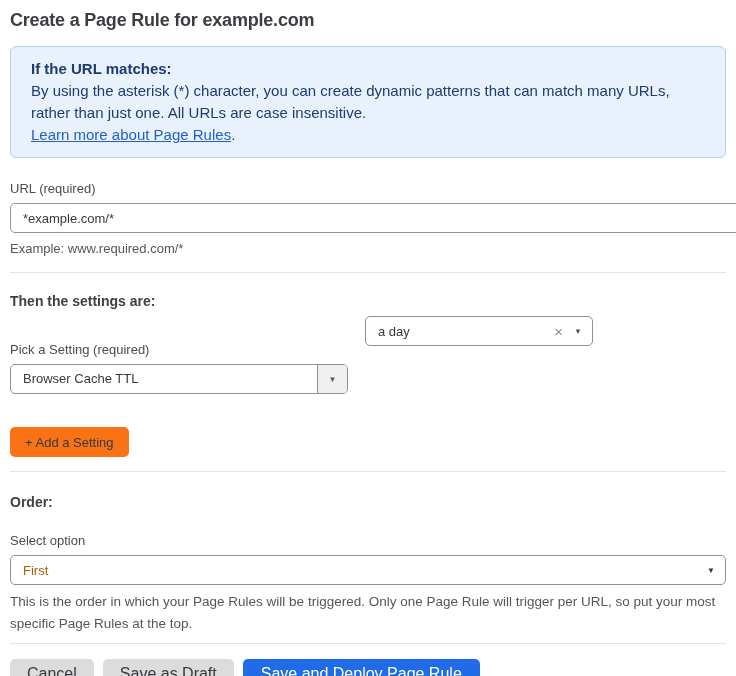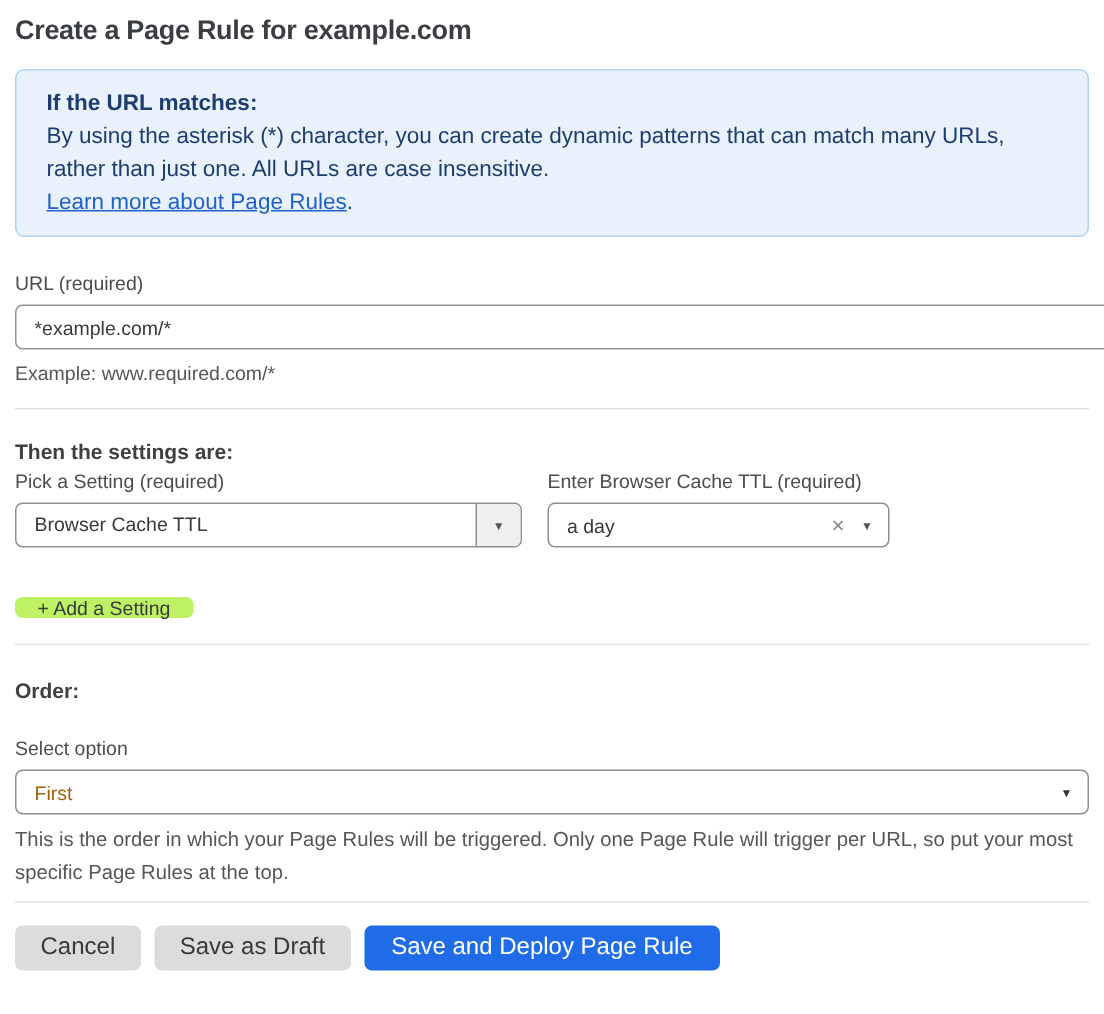--- a/index.html
+++ b/index.html
@@ -31,21 +31,21 @@
   .divider { border: none; border-top: 1px solid #e4e4e4; height: 0; margin-top: 16px; }
   .divider-2 { margin-top: 14px; }
   .divider-3 { margin-top: 8px; }
 
   .section-heading { font-size: 14px; font-weight: 700; color: #404040; margin-top: 20px; line-height: 16px; }
   .order-heading { margin-top: 22px; }
 
   .settings-row { display: flex; gap: 17px; }
   .col-setting { width: 338px; }
   .col-ttl { width: 228px; }
-  .settings-row .field-label { margin-top: 4px; }
+  .settings-row .field-label { margin-top: 33px; }
 
   .select-box {
     margin-top: 7px; display: flex; align-items: stretch; height: 30px;
     border: 1px solid #8f8f8f; border-radius: 5px; background: #fff;
     overflow: hidden; cursor: pointer;
   }
   .select-text { flex: 1; padding: 0 12px; font-size: 13px; line-height: 28px; color: #36393d; white-space: nowrap; overflow: hidden; }
   .select-arrow-seg {
     width: 30px; border-left: 1px solid #8f8f8f; background: #efefef;
     display: flex; align-items: center; justify-content: center;
@@ -54,22 +54,22 @@
 
   .ttl-box {
     margin-top: 7px; display: flex; align-items: center; height: 30px;
     border: 1px solid #8f8f8f; border-radius: 5px; background: #fff; cursor: pointer;
   }
   .ttl-text { flex: 1; padding: 0 12px; font-size: 13px; color: #36393d; }
   .clear-x { color: #8a8a8a; font-size: 15px; padding: 0 9px; cursor: pointer; line-height: 1; }
   .caret { color: #555; font-size: 8px; padding: 0 10px 0 2px; }
 
   .add-btn {
-    margin-top: 33px; background: #bef264; border: none; border-radius: 5px;
-    height: 14px; padding: 0 15px; font-size: 13px; color: #36393d;
+    margin-top: 33px; background: #f97316; border: none; border-radius: 5px;
+    height: 30px; padding: 0 15px; font-size: 13px; color: #36393d;
     font-family: "Liberation Sans", sans-serif; cursor: pointer;
   }
 
   .order-select {
     margin-top: 7px; width: 716px; height: 30px; border: 1px solid #8f8f8f;
     border-radius: 5px; display: flex; align-items: center; background: #fff; cursor: pointer;
   }
   .order-text { flex: 1; padding: 0 12px; font-size: 13px; color: #a16207; }
   .order-caret { color: #333; font-size: 8px; padding: 0 10px; }
 
@@ -109,21 +109,20 @@
     <div class="col-setting">
       <div class="field-label">Pick a Setting (required)</div>
       <div class="select-box">
         <span class="select-text">Browser Cache TTL</span>
         <span class="select-arrow-seg">
             <span>▼</span>
           </span>
       </div>
     </div>
     <div class="col-ttl">
-      <div class="field-label">Enter Browser Cache TTL (required)</div>
       <div class="ttl-box">
         <span class="ttl-text">a day</span>
         <span class="clear-x">×</span>
         <span class="caret">▼</span>
       </div>
     </div>
   </div>
 
   <button class="add-btn">+ Add a Setting</button>
 

